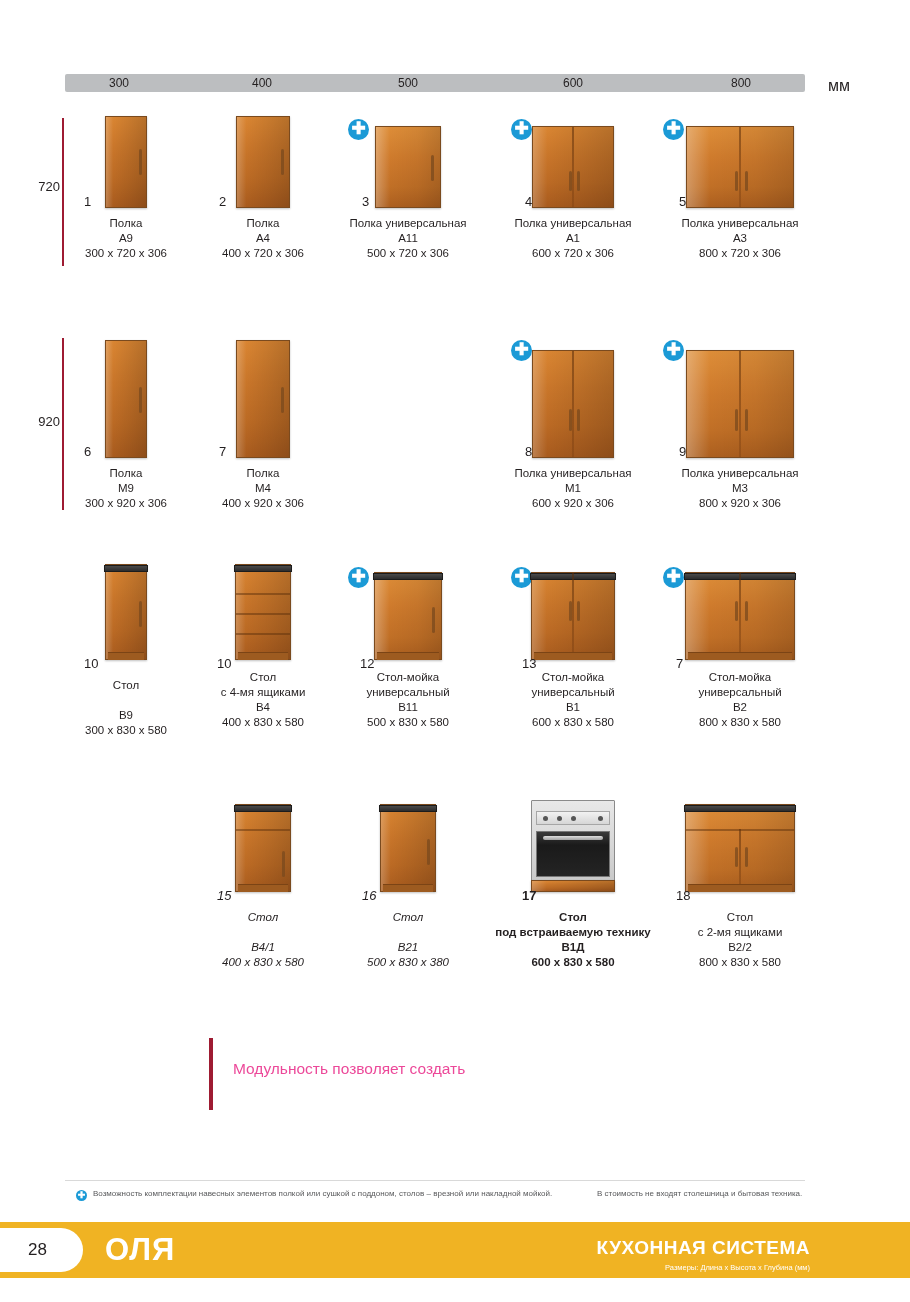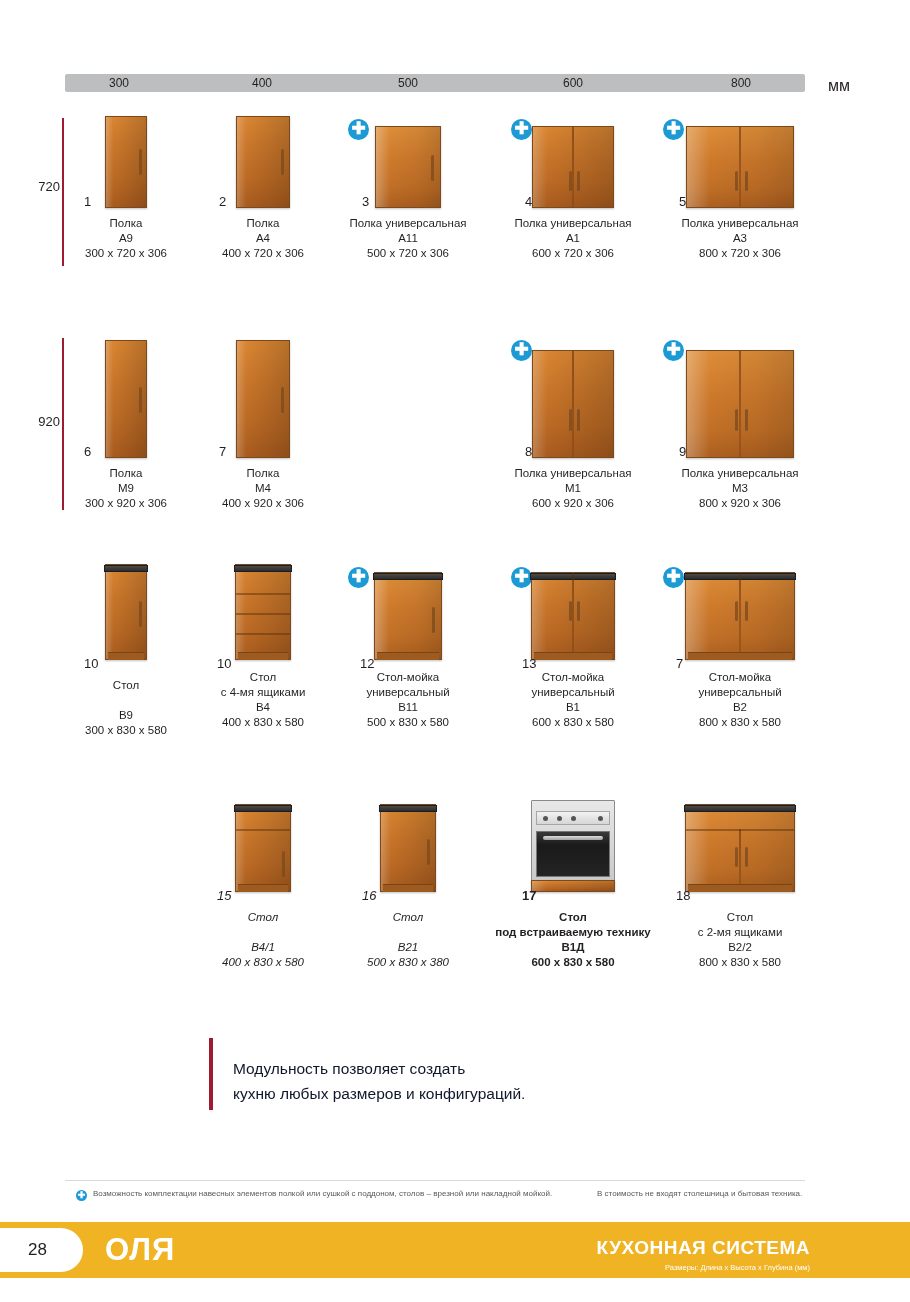--- a/index.html
+++ b/index.html
@@ -186,21 +186,21 @@
     position: absolute;
     left: 209px; top: 1038px;
     width: 4px; height: 72px;
     background: #9e1b32;
   }
   .quote-text {
     position: absolute;
     left: 233px; top: 1056px;
     font-size: 15.5px;
     line-height: 25px;
-    color: #0f172a;
+    color: #ec4899;
     width: 460px;
   }
 
   
   .foot-rule {
     position: absolute;
     left: 65px; top: 1180px;
     width: 740px; height: 1px;
     background: #d9d9d9;
   }
@@ -597,21 +597,20 @@
     <span>Стол</span>
     <span class="code">с 2-мя ящиками</span>
     <span class="code">В2/2</span>
     <span class="dims">800 x 830 x 580</span>
   </div>
 </div>
 
 <div class="quote-bar"></div>
 <div class="quote-text">
   <div>Модульность позволяет создать</div>
-  <div>кухню любых размеров и конфигураций.</div>
 </div>
 
 <div class="foot-rule"></div>
 <div class="foot-plus">✚</div>
 <div class="foot-note-1">Возможность комплектации навесных элементов полкой или сушкой с поддоном, столов – врезной или накладной мойкой.</div>
 <div class="foot-note-2">В стоимость не входят столешница и бытовая техника.</div>
 
 <div class="bottom-bar"></div>
 <div class="page-badge"></div>
 <div class="page-num">28</div>

